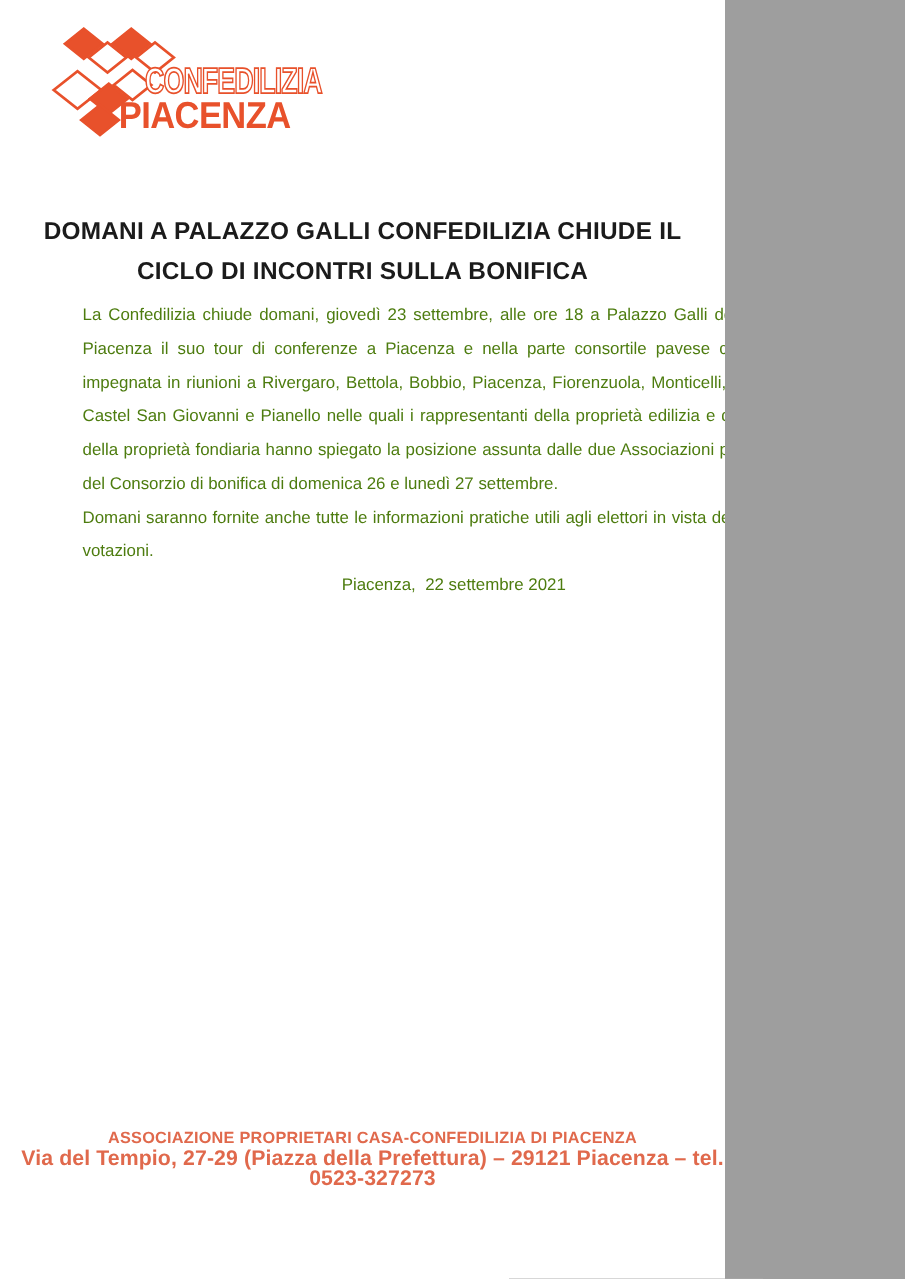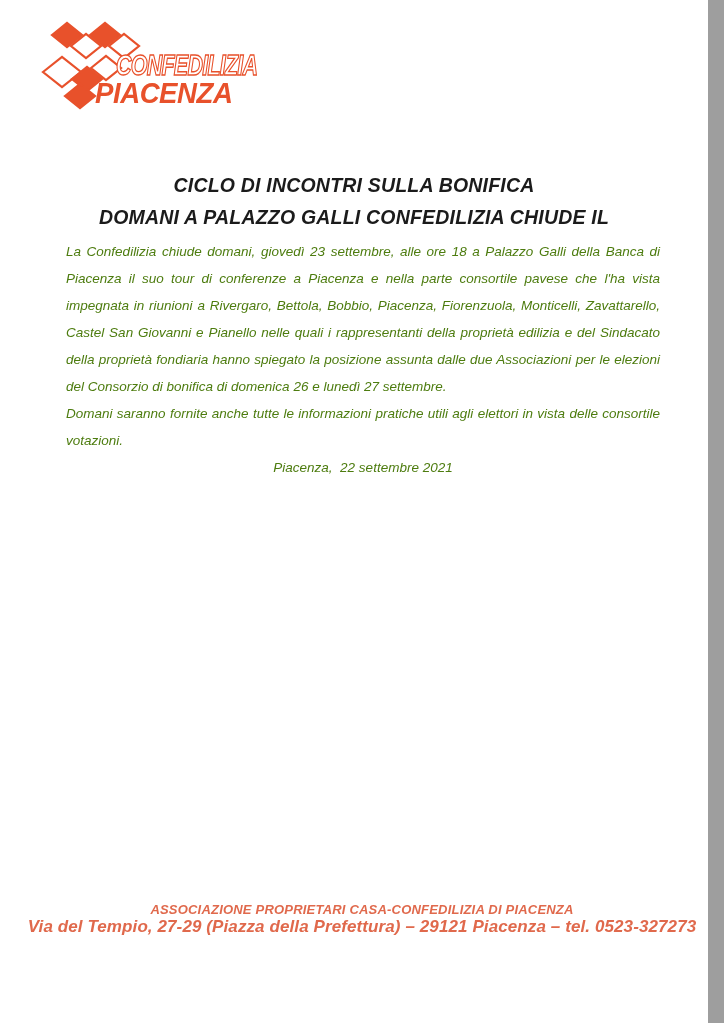--- a/index.html
+++ b/index.html
@@ -1,25 +1,24 @@
 <!DOCTYPE html>
 <html><head>
 <meta charset="utf-8">
 <style>
   * { margin: 0; padding: 0; box-sizing: border-box; }
   html, body { background: #9e9e9e; }
   body { font-family: "Liberation Sans", sans-serif; }
 
   .page {
     position: relative;
-    width: 708px;
+    width: 580px;
     height: 1023px;
     background: #ffffff;
     overflow: hidden;
-    font-style: italic;
   }
 
   
   .logo { position: absolute; left: 0; top: 0; width: 320px; height: 130px; }
   .logo-mark { position: absolute; left: 38px; top: 17px; width: 104px; height: 96px; }
   .logo-word {
     position: absolute; left: 116px; top: 49px;
     font-size: 29px; font-weight: bold; letter-spacing: -1px;
     color: #ffffff;
     -webkit-text-stroke: 1.4px #e8512b;
@@ -85,22 +84,22 @@
         <polygon points="53,51 68,39 83,51 68,63" fill="#ffffff"></polygon>
         <polygon points="34,62 49,50 64,62 49,74" fill="#e8512b"></polygon>
         <polygon points="27,79 42,67 57,79 42,91" fill="#e8512b"></polygon>
       </g>
     </svg>
     <div class="logo-word">CONFEDILIZIA</div>
     <div class="logo-city">PIACENZA</div>
   </div>
 
   <div class="title">
+    <div>DOMANI A PALAZZO GALLI CONFEDILIZIA CHIUDE IL</div>
     <div>CICLO DI INCONTRI SULLA BONIFICA</div>
-    <div>DOMANI A PALAZZO GALLI CONFEDILIZIA CHIUDE IL</div>
   </div>
 
   <div class="body-text">
     <p>La Confedilizia chiude domani, giovedì 23 settembre, alle ore 18 a Palazzo Galli della Banca di Piacenza il suo tour di conferenze a Piacenza e nella parte consortile pavese che l'ha vista impegnata in riunioni a Rivergaro, Bettola, Bobbio, Piacenza, Fiorenzuola, Monticelli, Zavattarello, Castel San Giovanni e Pianello nelle quali i rappresentanti della proprietà edilizia e del Sindacato della proprietà fondiaria hanno spiegato la posizione assunta dalle due Associazioni per le elezioni del Consorzio di bonifica di domenica 26 e lunedì 27 settembre.</p>
     <p>Domani saranno fornite anche tutte le informazioni pratiche utili agli elettori in vista delle consortile votazioni.</p>
     <p class="dateline">Piacenza,  22 settembre 2021</p>
   </div>
 
   <div class="footer">
     <div class="f1">ASSOCIAZIONE PROPRIETARI CASA-CONFEDILIZIA DI PIACENZA</div>

